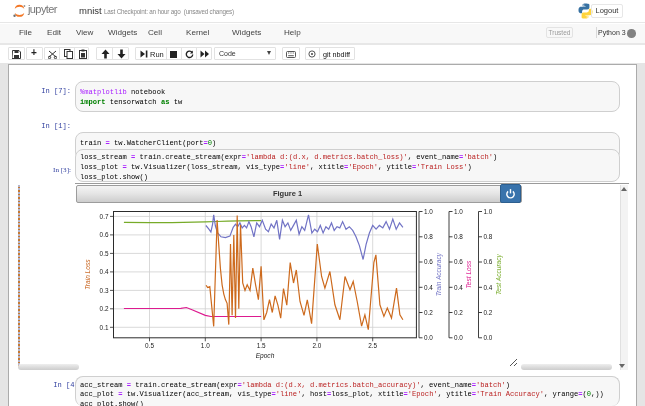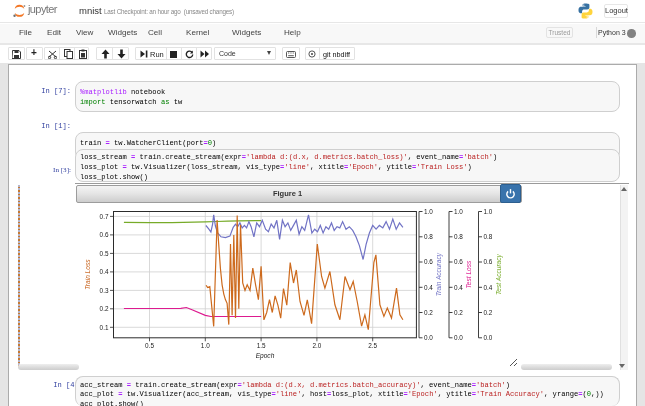--- a/index.html
+++ b/index.html
@@ -10,21 +10,21 @@
 #header { left:0; top:0; width:645px; height:23px; background:#fff; border-bottom:1px solid #e7e7e7; }
 #menubar { left:0; top:24px; width:645px; height:19px; background:#f8f8f8; }
 #menuline { left:0; top:43px; width:645px; height:2px; background:#e7e7e7; }
 #toolbar { left:0; top:45px; width:645px; height:18px; background:#fff; }
 #page { left:0; top:63px; width:645px; height:343px; background:#e5e5e5; }
 #container { left:8px; top:1px; width:629px; height:342px; background:#fff; border:1px solid #ababab; border-bottom:none; }
 .menu { font-size:8.1px; color:#444; top:28px;text-align:center; }
 .prompt { font-family:"Liberation Mono", monospace; font-size:7.1px; color:#303f9f; text-align:right; width:55px; }
 .codebox { background:#f7f7f7; border:1px solid #cfcfcf; border-radius:8px; left:75px; width:545px; }
 pre.code { font-family:"Liberation Mono", monospace; font-size:7.1px; line-height:10.4px; color:#000; margin:0; padding:4.5px 0 0 4px; }
-.k { color:#008000; font-weight:normal; }
+.k { color:#008000; font-weight:bold; }
 .m { color:#aa22ff; }
 .o { color:#aa22ff; font-weight:bold; }
 .n { color:#008000; }
 .s { color:#ba2121; }
 .tbtn { position:absolute; top:0; height:13px; background:#fff; border:1px solid #e2e2e2; border-radius:1px; }
 .ticon { position:absolute; }
 </style>
 </head>
 <body>
 <div class="abs" id="header"></div>
@@ -41,21 +41,21 @@
   <circle cx="13.2" cy="2.2" r="1.1" fill="#989798"></circle>
   <circle cx="1.8" cy="13.5" r="1.4" fill="#6f7070"></circle>
 </svg>
 <div class="abs" style="left:28px;top:3px;font-size:11px;letter-spacing:-0.6px;color:#767677;">jupyter</div>
 <div class="abs" style="left:79px;top:5px;font-size:9.5px;color:#333;">mnist</div>
 <div class="abs" style="left:104px;top:7.5px;font-size:6.3px;letter-spacing:-0.2px;color:#888;">Last Checkpoint: an hour ago&nbsp;&nbsp;(unsaved changes)</div>
 <svg class="abs" style="left:577px;top:3px" width="17" height="16" viewBox="0 0 17 16">
   <path d="M8.3 0.5 C5.5 0.5 5.6 1.7 5.6 1.7 l0 1.6 3 0 0 0.5 -4.5 0 c0 0 -2.6 -0.3 -2.6 3.4 0 3.1 2.3 3 2.3 3 l1.3 0 0 -1.5 c0 0 -0.1 -2.2 2.2 -2.2 l3.1 0 c0 0 2 0 2 -1.9 l0 -3 C12.4 1.6 12.1 0.5 8.3 0.5 z M6.8 1.4 a0.7 0.7 0 1 1 0 1.4 0.7 0.7 0 0 1 0 -1.4 z" fill="#3771a2"></path>
   <path d="M8.7 15.5 c2.8 0 2.7 -1.2 2.7 -1.2 l0 -1.6 -3 0 0 -0.5 4.5 0 c0 0 2.6 0.3 2.6 -3.4 0 -3.1 -2.3 -3 -2.3 -3 l-1.3 0 0 1.5 c0 0 0.1 2.2 -2.2 2.2 l-3.1 0 c0 0 -2 0 -2 1.9 l0 3 c0 0 -0.3 1.1 3.5 1.1 z M10.2 14.6 a0.7 0.7 0 1 1 0 -1.4 0.7 0.7 0 0 1 0 1.4 z" fill="#ffd43c"></path>
 </svg>
-<div class="abs" style="left:604px;top:4px;width:24px;height:14px;border:1px solid #e7e7e7;border-radius:2px;font-size:7.5px;color:#333;text-align:center;line-height:12px;">Logout</div>
+<div class="abs" style="left:591px;top:4px;width:32px;height:14px;border:1px solid #e7e7e7;border-radius:2px;font-size:7.5px;color:#333;text-align:center;line-height:12px;">Logout</div>
 
 <div class="abs menu" style="left:19px;">File</div>
 <div class="abs menu" style="left:47px;">Edit</div>
 <div class="abs menu" style="left:76px;">View</div>
 <div class="abs menu" style="left:108px;">Widgets</div>
 <div class="abs menu" style="left:148px;">Cell</div>
 <div class="abs menu" style="left:186px;">Kernel</div>
 <div class="abs menu" style="left:232px;">Widgets</div>
 <div class="abs menu" style="left:284px;">Help</div>
 <div class="abs" style="left:546px;top:27px;width:27px;height:11px;border:1px solid #e3e3e3;border-radius:2px;font-size:6.5px;color:#999;text-align:center;line-height:10px;">Trusted</div>

